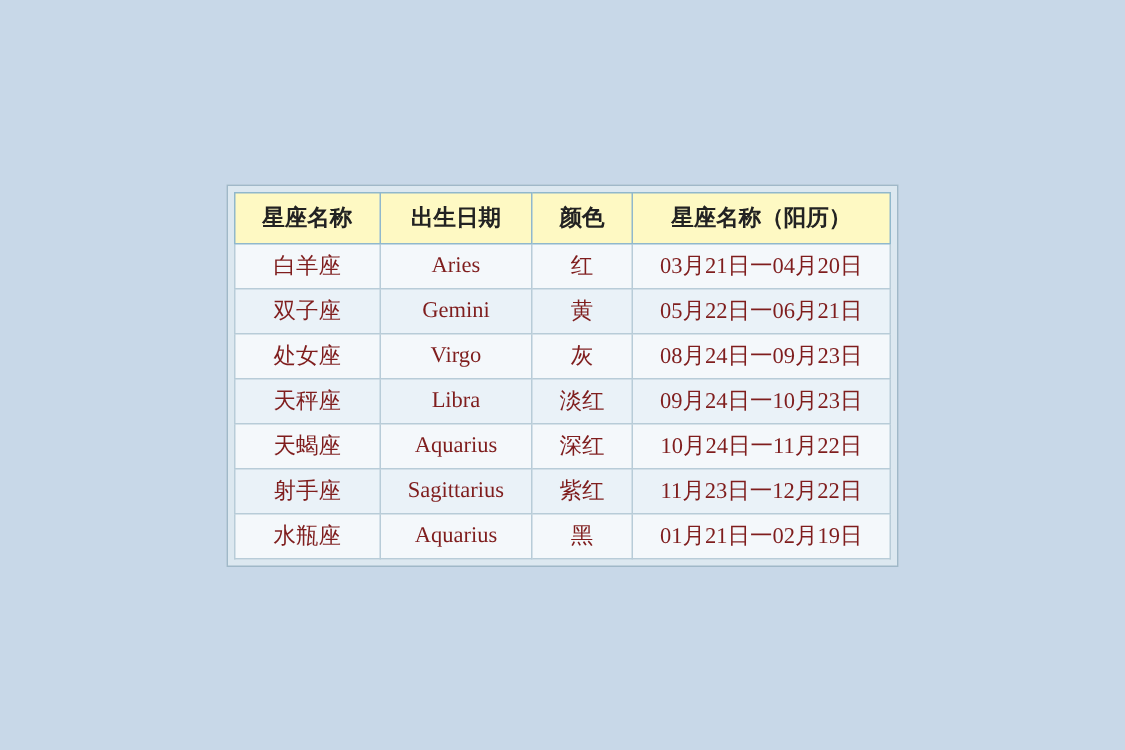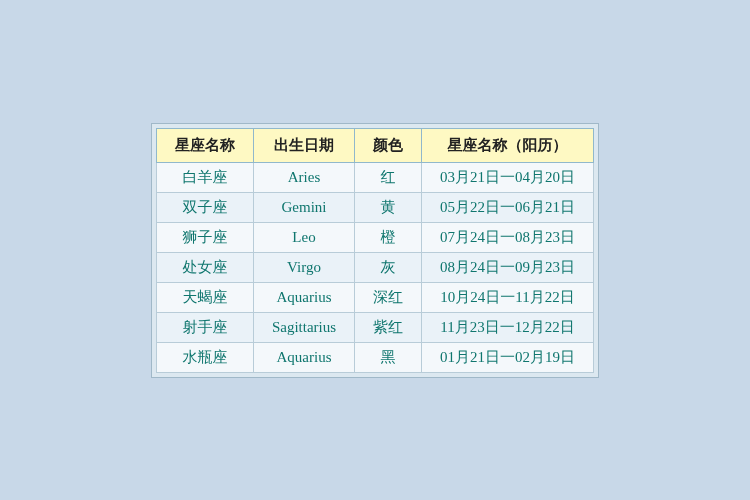--- a/index.html
+++ b/index.html
@@ -37,21 +37,21 @@
       padding: 7px 18px;
       border: 1px solid #90b8cc;
       font-size: 15px;
     }
 
     td {
       text-align: center;
       padding: 5px 18px;
       border: 1px solid #b8ccd8;
       font-size: 15px;
-      color: #0f766e;
+      color: #7f1d1d;
       background-color: #f4f8fb;
     }
 
     tr:nth-child(even) td {
       background-color: #eaf2f8;
     }
   </style>
 </head>
 <body>
 
@@ -72,30 +72,30 @@
           <td>红</td>
           <td>03月21日一04月20日</td>
         </tr>
         <tr>
           <td>双子座</td>
           <td>Gemini</td>
           <td>黄</td>
           <td>05月22日一06月21日</td>
         </tr>
         <tr>
-          <td>狮子座</td>
-          <td>Leo</td>
-          <td>橙</td>
-          <td>07月24日一08月23日</td>
-        </tr>
-        <tr>
           <td>处女座</td>
           <td>Virgo</td>
           <td>灰</td>
           <td>08月24日一09月23日</td>
+        </tr>
+        <tr>
+          <td>天秤座</td>
+          <td>Libra</td>
+          <td>淡红</td>
+          <td>09月24日一10月23日</td>
         </tr>
         <tr>
           <td>天蝎座</td>
           <td>Aquarius</td>
           <td>深红</td>
           <td>10月24日一11月22日</td>
         </tr>
         <tr>
           <td>射手座</td>
           <td>Sagittarius</td>

